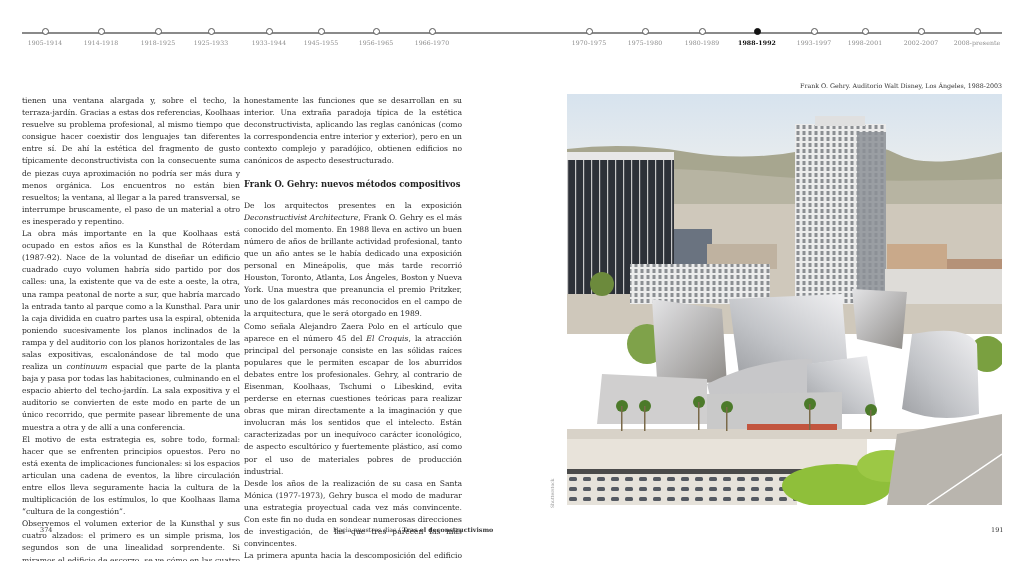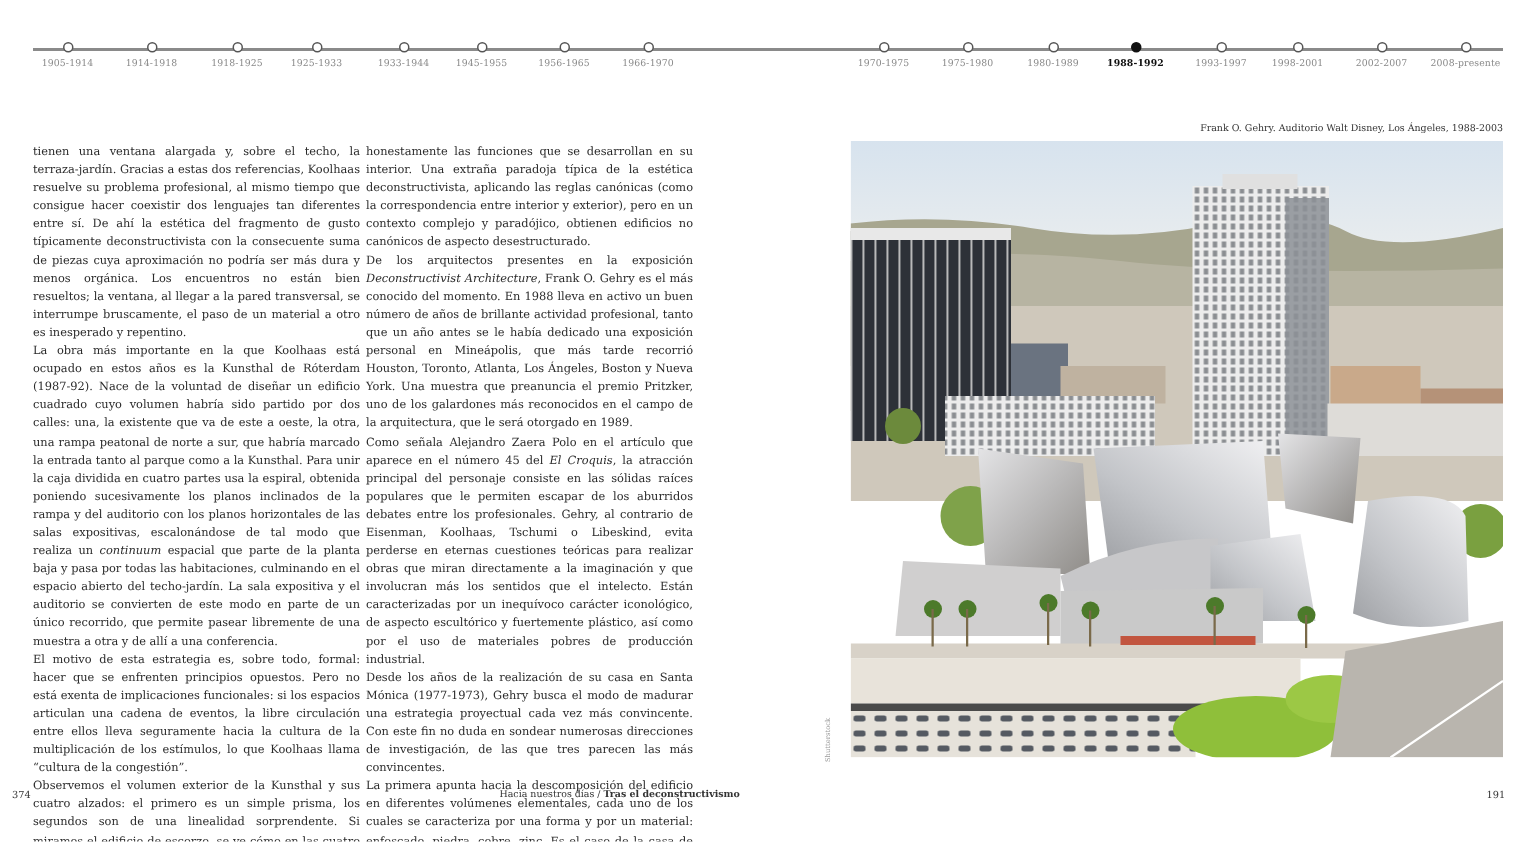--- a/index.html
+++ b/index.html
@@ -20,21 +20,21 @@
   .col-left { left:22px; }
   .col-mid { left:244px; }
   .col h3 { font-size:8.4px; font-weight:bold; margin:10px 0 10px 0; color:#222; line-height:12px; }
   .col em { font-style:italic; }
 
   .caption { position:absolute; right:22px; top:82px; font-size:6.3px; color:#333; }
   .photo { position:absolute; left:567px; top:94px; width:435px; height:411px; overflow:hidden; }
   .credit { position:absolute; left:550px; top:430px; width:80px; font-size:4.5px; color:#999; transform:rotate(-90deg); transform-origin:left top; white-space:nowrap; top:508px; }
 
   .folio { position:absolute; top:526px; font-size:6.5px; color:#333; }
-  .folio-left { left:8px; }
+  .folio-left { left:40px; }
   .folio-right { left:991px; }
   .running-head { position:absolute; left:333px; top:526px; font-size:6.3px; color:#333; }
   .running-head b { font-weight:bold; }
 </style>
 </head>
 <body>
 
 <div class="timeline">
   <div class="timeline-line"></div>
   <div id="tl-items">
@@ -107,20 +107,21 @@
 
 <div class="col col-left">
   <p>tienen una ventana alargada y, sobre el techo, la terraza-jardín. Gracias a estas dos referencias, Koolhaas resuelve su problema profesional, al mismo tiempo que consigue hacer coexistir dos lenguajes tan diferentes entre sí. De ahí la estética del fragmento de gusto típicamente deconstructivista con la consecuente suma de piezas cuya aproximación no podría ser más dura y menos orgánica. Los encuentros no están bien resueltos; la ventana, al llegar a la pared transversal, se interrumpe bruscamente, el paso de un material a otro es inesperado y repentino.</p>
   <p><span>La obra más importante en la que Koolhaas está ocupado en estos años es la Kunsthal de Róterdam (1987-92). Nace de la voluntad de diseñar un edificio cuadrado cuyo volumen habría sido partido por dos calles: una, la existente que va de este a oeste, la otra, una rampa peatonal de norte a sur, que habría marcado la entrada tanto al parque como a la Kunsthal. Para unir la caja dividida en cuatro partes usa la espiral, obtenida poniendo sucesivamente los planos inclinados de la rampa y del auditorio con los planos horizontales de las salas expositivas, escalonándose de tal modo que realiza un </span><em>continuum</em><span> espacial que parte de la planta baja y pasa por todas las habitaciones, culminando en el espacio abierto del techo-jardín. La sala expositiva y el auditorio se convierten de este modo en parte de un único recorrido, que permite pasear libremente de una muestra a otra y de allí a una conferencia.</span></p>
   <p>El motivo de esta estrategia es, sobre todo, formal: hacer que se enfrenten principios opuestos. Pero no está exenta de implicaciones funcionales: si los espacios articulan una cadena de eventos, la libre circulación entre ellos lleva seguramente hacia la cultura de la multiplicación de los estímulos, lo que Koolhaas llama “cultura de la congestión”.</p>
   <p>Observemos el volumen exterior de la Kunsthal y sus cuatro alzados: el primero es un simple prisma, los segundos son de una linealidad sorprendente. Si miramos el edificio de escorzo, se ve cómo en las cuatro esquinas los dos frentes que convergen son diversos por sus materiales y no están unidos entre sí ni lineal ni formalmente: nunca una alineación o una yuxtaposición resulta en términos de composición arquitectónica agradable y armónica, a pesar de que cada alzado declare</p>
 </div>
 
 <div class="col col-mid">
   <p>honestamente las funciones que se desarrollan en su interior. Una extraña paradoja típica de la estética deconstructivista, aplicando las reglas canónicas (como la correspondencia entre interior y exterior), pero en un contexto complejo y paradójico, obtienen edificios no canónicos de aspecto desestructurado.</p>
+  <h3>Frank O. Gehry: nuevos métodos compositivos</h3>
   <p><span>De los arquitectos presentes en la exposición </span><em>Deconstructivist Architecture</em><span>, Frank O. Gehry es el más conocido del momento. En 1988 lleva en activo un buen número de años de brillante actividad profesional, tanto que un año antes se le había dedicado una exposición personal en Mineápolis, que más tarde recorrió Houston, Toronto, Atlanta, Los Ángeles, Boston y Nueva York. Una muestra que preanuncia el premio Pritzker, uno de los galardones más reconocidos en el campo de la arquitectura, que le será otorgado en 1989.</span></p>
   <p><span>Como señala Alejandro Zaera Polo en el artículo que aparece en el número 45 del </span><em>El Croquis</em><span>, la atracción principal del personaje consiste en las sólidas raíces populares que le permiten escapar de los aburridos debates entre los profesionales. Gehry, al contrario de Eisenman, Koolhaas, Tschumi o Libeskind, evita perderse en eternas cuestiones teóricas para realizar obras que miran directamente a la imaginación y que involucran más los sentidos que el intelecto. Están caracterizadas por un inequívoco carácter iconológico, de aspecto escultórico y fuertemente plástico, así como por el uso de materiales pobres de producción industrial.</span></p>
   <p>Desde los años de la realización de su casa en Santa Mónica (1977-1973), Gehry busca el modo de madurar una estrategia proyectual cada vez más convincente. Con este fin no duda en sondear numerosas direcciones de investigación, de las que tres parecen las más convincentes.</p>
   <p>La primera apunta hacia la descomposición del edificio en diferentes volúmenes elementales, cada uno de los cuales se caracteriza por una forma y por un material: enfoscado, piedra, cobre, zinc. Es el caso de la casa de invitados Winton en Wayzata (1983-1987), donde cuatro volúmenes “se colocan juntos en un</p>
 </div>
 
 <div class="caption">Frank O. Gehry. Auditorio Walt Disney, Los Ángeles, 1988-2003</div>
 
 <div class="photo">
   <svg width="435" height="411" viewBox="0 0 435 411">

